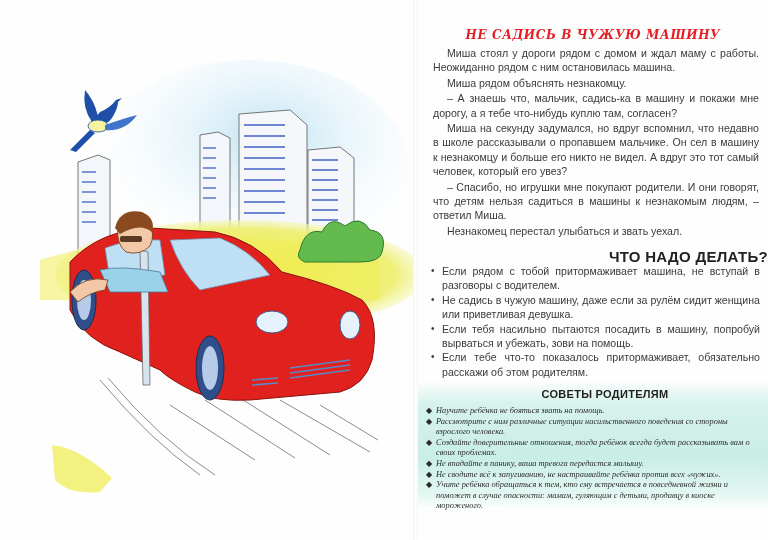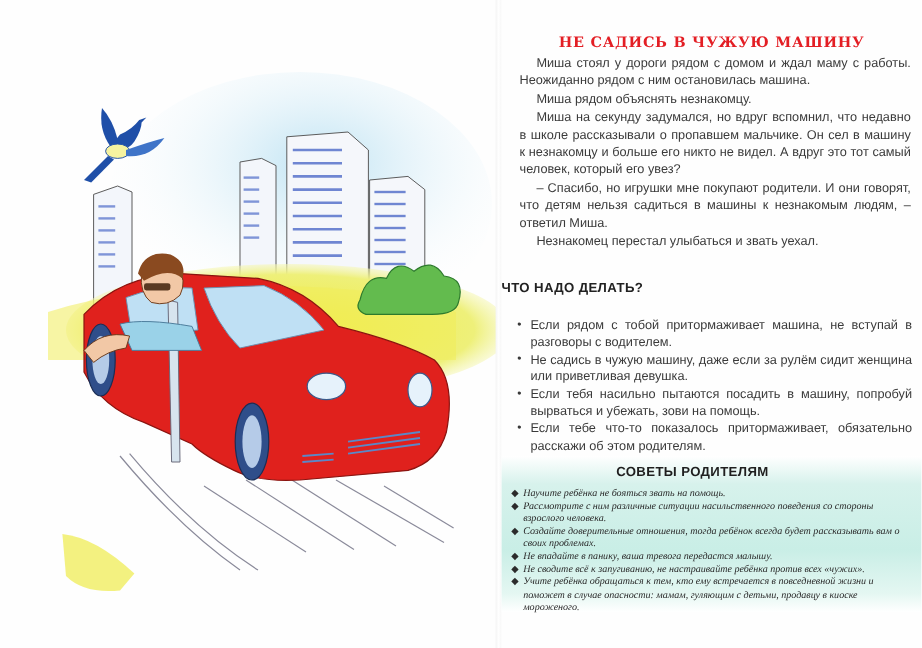--- a/index.html
+++ b/index.html
@@ -1,30 +1,30 @@
 <!DOCTYPE html>
 <html><head>
 <meta charset="utf-8">
 <style>
   html,body{margin:0;padding:0;}
   body{width:768px;height:540px;background:#ffffff;position:relative;overflow:hidden;font-family:"Liberation Sans",sans-serif;}
   .left-page{position:absolute;left:0;top:0;width:415px;height:540px;background:#fefefe;}
   .right-page{position:absolute;left:418px;top:0;width:350px;height:540px;background:#fefefe;}
   .spine{position:absolute;left:413px;top:0;width:5px;height:540px;background:linear-gradient(90deg,#f4f4f4,#ffffff,#f6f6f6);}
 
-  .title{position:absolute;left:0;top:28px;width:350px;text-align:center;font-family:"DejaVu Serif",serif;font-weight:bold;font-size:12px;letter-spacing:0.6px;color:#e31e24;}
+  .title{position:absolute;left:0;top:28px;width:350px;text-align:center;font-family:"DejaVu Serif",serif;font-weight:bold;font-size:12px;letter-spacing:0.6px;color:#e31e24;font-style:italic;}
   .story{position:absolute;left:14px;top:45px;width:328px;font-size:10.6px;line-height:14.4px;color:#3a3a3a;text-align:justify;}
   .story p{margin:1px;text-indent:14px;}
-  .subhead{position:absolute;left:0;top:234px;width:350px;text-align:left;font-weight:bold;font-size:11px;color:#222;letter-spacing:0.3px;}
+  .subhead{position:absolute;left:0;top:248px;width:350px;text-align:right;font-weight:bold;font-size:15px;color:#222;letter-spacing:0.3px;}
   .rules{position:absolute;left:12px;top:264px;width:330px;margin:0;padding:0;list-style:none;font-size:10.6px;line-height:14.4px;color:#3a3a3a;}
   .rules li{position:relative;padding-left:12px;text-align:justify;}
   .rules li .bullet{position:absolute;left:1px;top:0;font-size:10px;}
 
   .parents-panel{position:absolute;left:0;top:380px;width:350px;height:130px;background:linear-gradient(180deg,#ffffff 0%,#d7f2ec 18%,#c9eee6 60%,#e4f7f2 88%,#ffffff 100%);}
-  .parents-title{position:absolute;left:0;top:8px;width:318px;text-align:center;font-weight:bold;font-size:11px;color:#1f1f1f;letter-spacing:0.3px;}
+  .parents-title{position:absolute;left:0;top:8px;width:318px;text-align:center;font-weight:bold;font-size:11px;color:#1f1f1f;letter-spacing:0.3px;padding-left:28px;}
   .tips{position:absolute;left:8px;top:26px;width:334px;margin:0;padding:0;list-style:none;font-family:"Liberation Serif",serif;font-style:italic;font-size:8.4px;line-height:10.6px;color:#2b2b2b;}
   .tips li{position:relative;padding-left:10px;}
   .tips li .diamond{position:absolute;left:0;top:0;font-style:normal;font-size:8px;}
 
   .illustration{position:absolute;left:0;top:0;}
 </style>
 </head>
 <body>
 
 <div class="left-page">
@@ -164,20 +164,21 @@
 </div>
 
 <div class="spine"></div>
 
 <div class="right-page">
   <div class="title">НЕ САДИСЬ В ЧУЖУЮ МАШИНУ</div>
 
   <div class="story">
     <p>Миша стоял у дороги рядом с домом и ждал маму с работы. Неожиданно рядом с ним остановилась машина.</p>
     <p>Миша рядом объяснять незнакомцу.</p>
+    <p>– А знаешь что, мальчик, садись-ка в машину и покажи мне дорогу, а я тебе что-нибудь куплю там, согласен?</p>
     <p>Миша на секунду задумался, но вдруг вспомнил, что недавно в школе рассказывали о пропавшем мальчике. Он сел в машину к незнакомцу и больше его никто не видел. А вдруг это тот самый человек, который его увез?</p>
     <p>– Спасибо, но игрушки мне покупают родители. И они говорят, что детям нельзя садиться в машины к незнакомым людям, – ответил Миша.</p>
     <p>Незнакомец перестал улыбаться и звать уехал.</p>
   </div>
 
   <div class="subhead">ЧТО НАДО ДЕЛАТЬ?</div>
   <ul class="rules">
     <li><span class="bullet">•</span><span>Если рядом с тобой притормаживает машина, не вступай в разговоры с водителем.</span></li>
     <li><span class="bullet">•</span><span>Не садись в чужую машину, даже если за рулём сидит женщина или приветливая девушка.</span></li>
     <li><span class="bullet">•</span><span>Если тебя насильно пытаются посадить в машину, попробуй вырваться и убежать, зови на помощь.</span></li>

